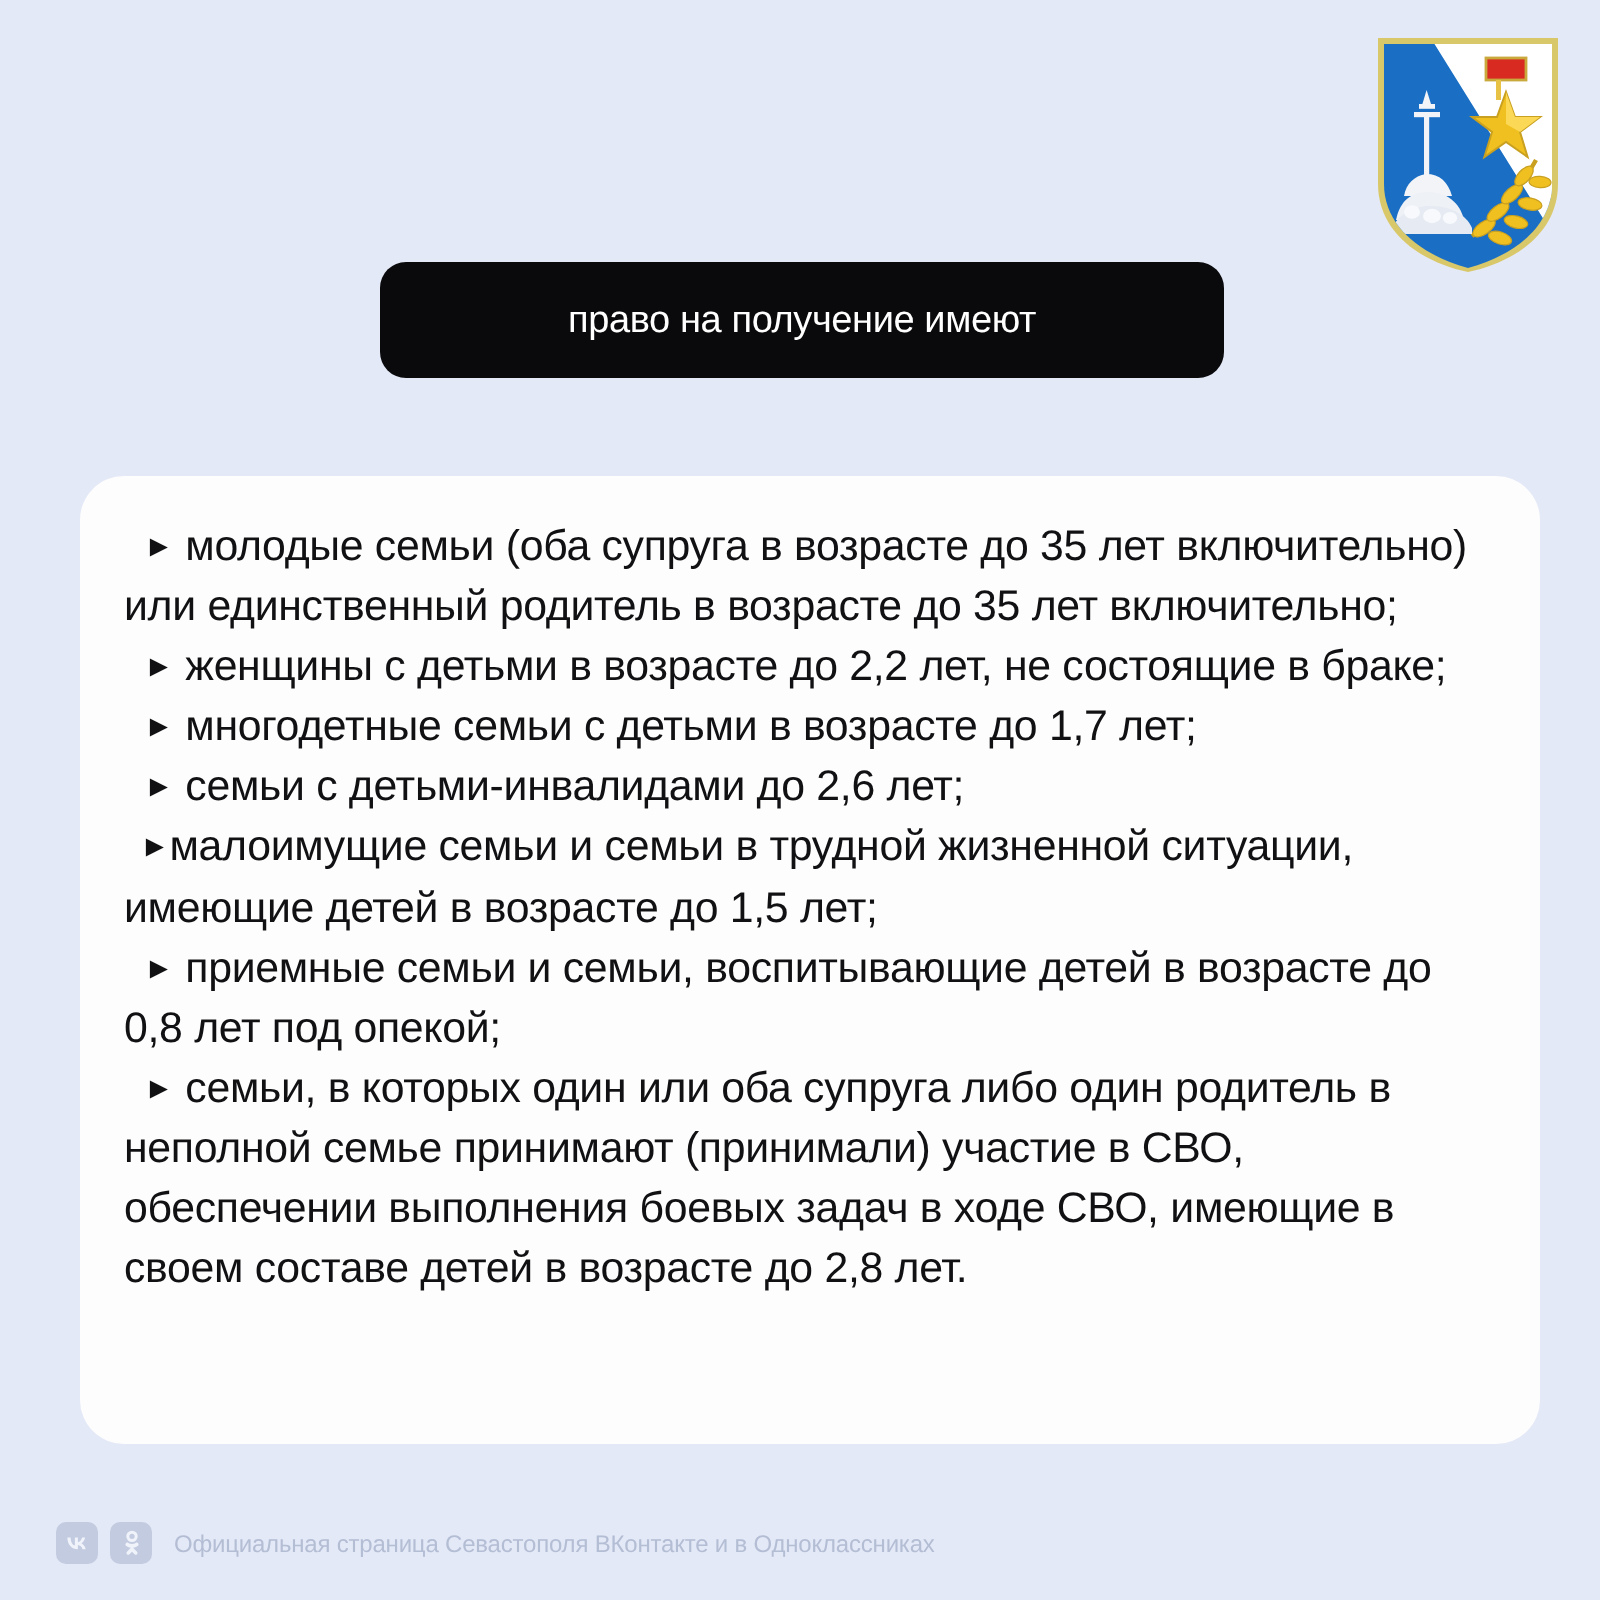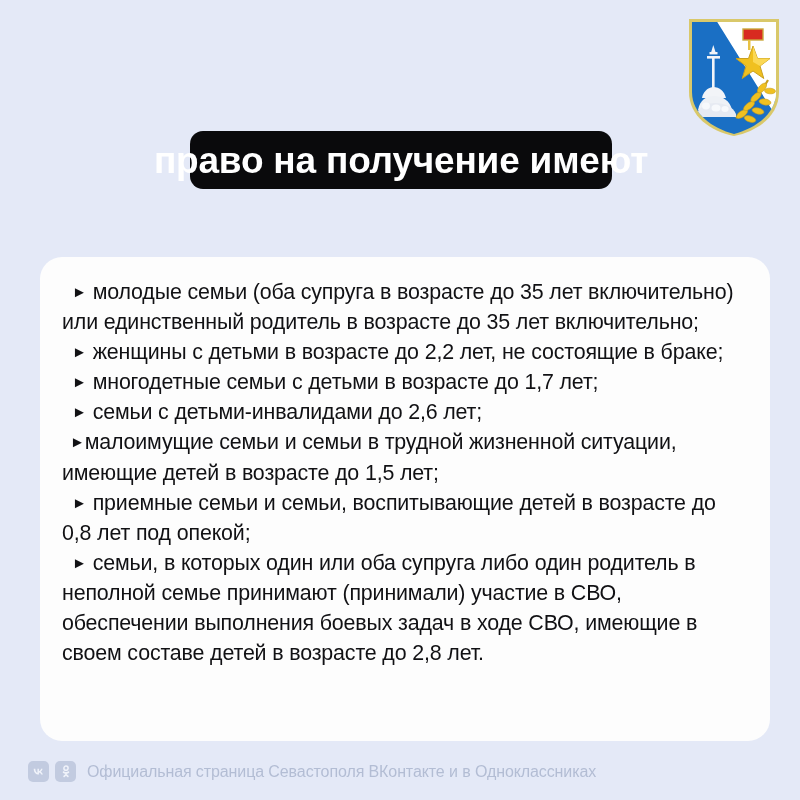--- a/index.html
+++ b/index.html
@@ -33,40 +33,39 @@
     width: 422px;
     height: 58px;
     background: #0a0a0c;
     border-radius: 13px;
     display: flex;
     align-items: center;
     justify-content: center;
   }
   .title-banner .title-text {
     color: #ffffff;
-    font-size: 37px;
-    font-weight: 700;
+    font-size: 19px;
+    font-weight: 400;
     letter-spacing: -0.2px;
     line-height: 1;
     white-space: nowrap;
   }
 
   
   .card {
     position: absolute;
     left: 40px;
     top: 238px;
     width: 730px;
     height: 484px;
     background: #fdfdfd;
     border-radius: 22px;
     box-sizing: border-box;
     padding: 20px 22px 16px 22px;
     overflow: hidden;
-    margin-top: 19px;
   }
   .bullet-list {
     margin: 0;
     padding: 0;
     list-style: none;
   }
   .bullet-item {
     color: #111114;
     font-size: 21.4px;
     line-height: 30.1px;
@@ -101,21 +100,21 @@
     background: #c2cbe0;
     display: flex;
     align-items: center;
     justify-content: center;
     flex: 0 0 auto;
   }
   .soc-icon svg { display: block; }
   .footer-text {
     margin-left: 5px;
     color: #b3bdd4;
-    font-size: 16px;
+    font-size: 12px;
     letter-spacing: -0.1px;
     white-space: nowrap;
   }
 </style>
 </head>
 <body>
 
 <div class="emblem-wrap">
   <svg viewBox="0 0 96 118" xmlns="http://www.w3.org/2000/svg">
     <defs>

